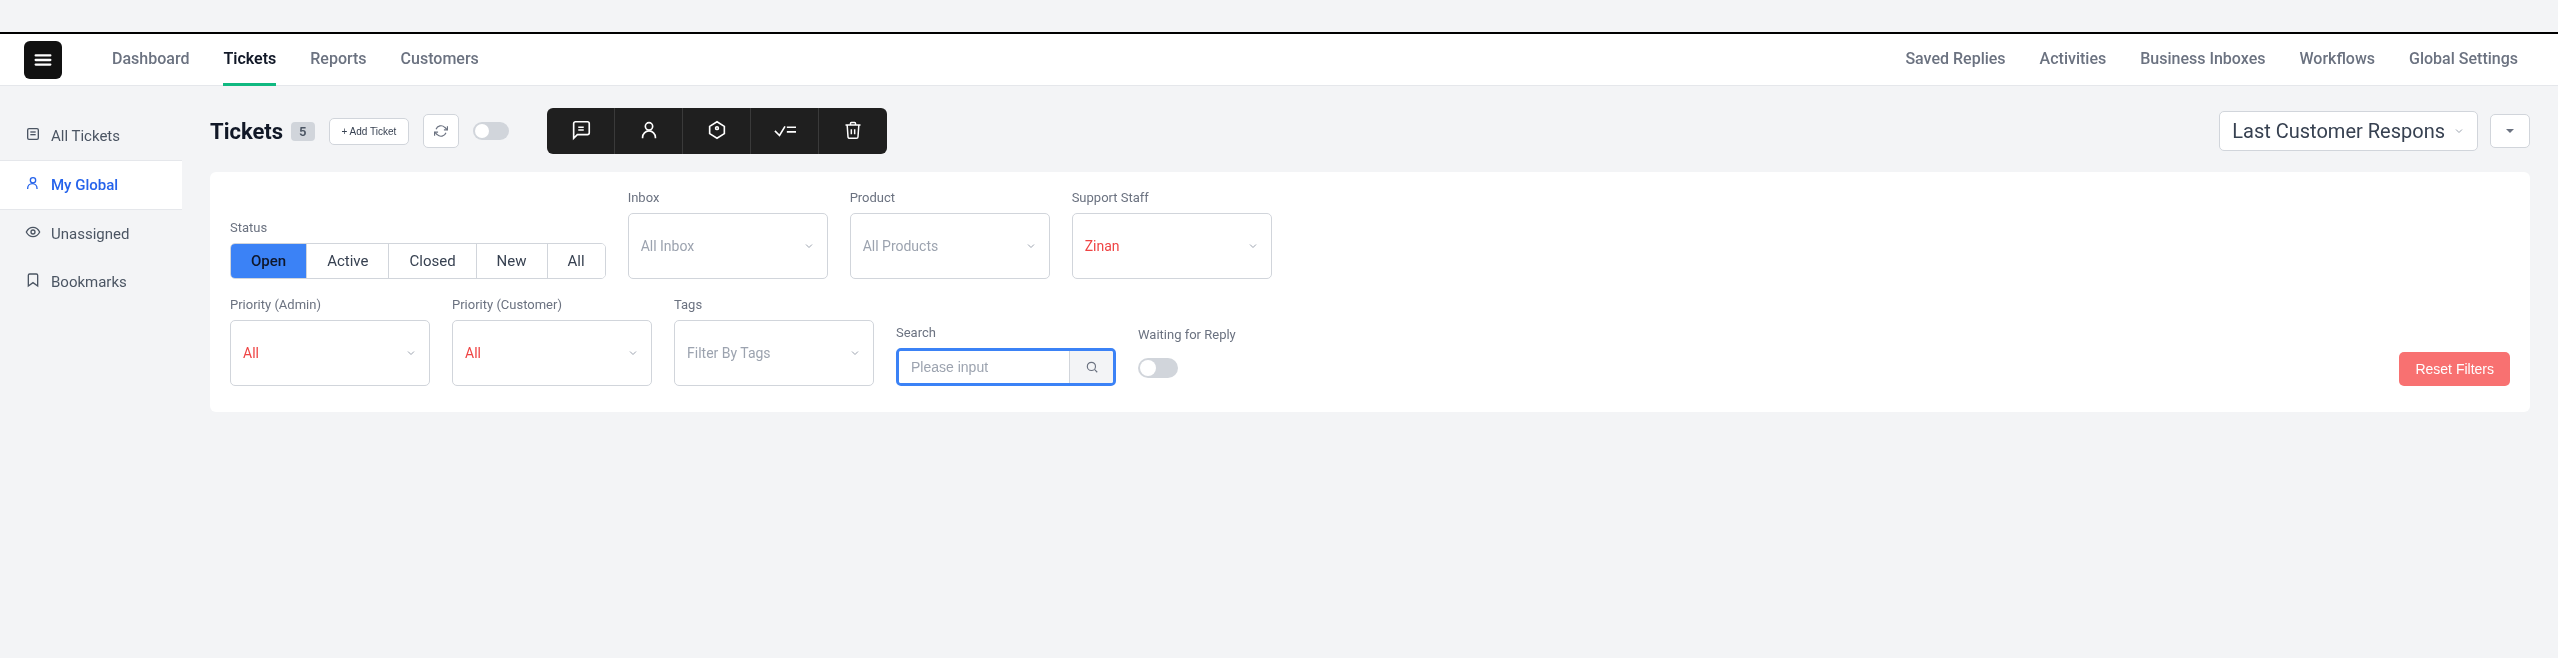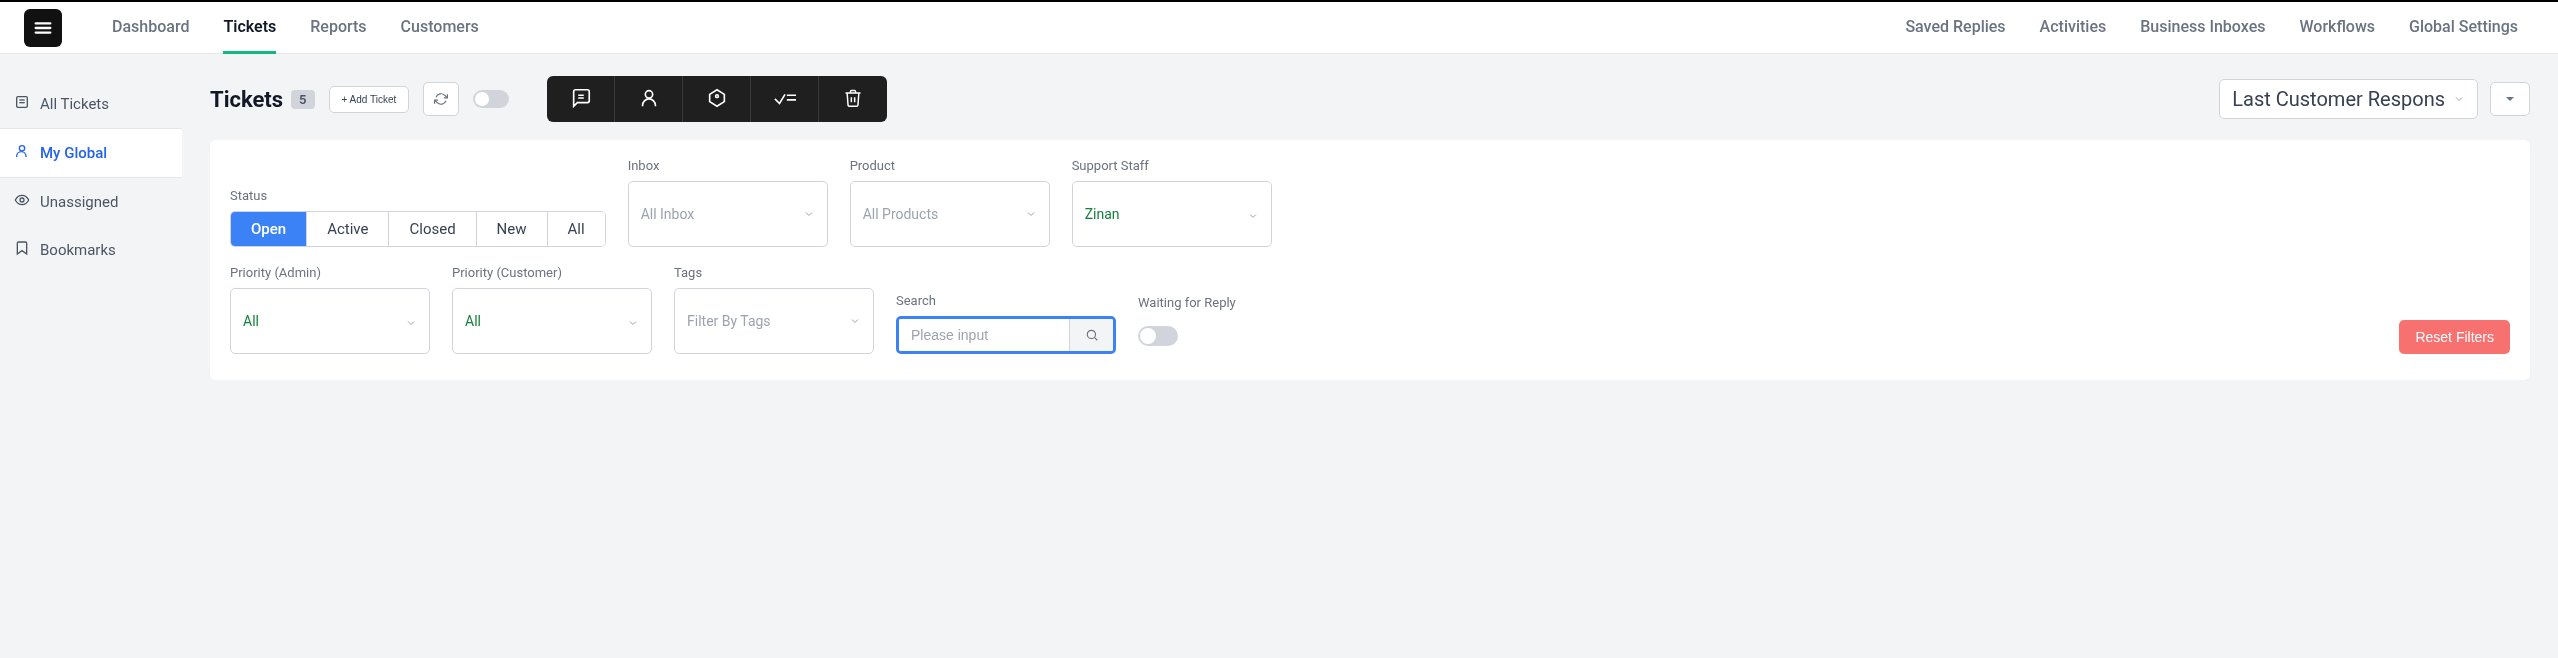--- a/index.html
+++ b/index.html
@@ -10,20 +10,21 @@
     font-size: 14px;
   }
   .topbar {
     display: flex;
     align-items: center;
     background: #fff;
     border-top: 2px solid #000;
     border-bottom: 1px solid #e5e7eb;
     padding: 0 40px 0 24px;
     height: 54px;
+    margin-top: 32px;
   }
   .logo {
     width: 38px; height: 38px;
     background: #111;
     border-radius: 6px;
     display: flex; align-items: center; justify-content: center;
     margin-right: 50px;
   }
   .logo svg { width: 22px; height: 22px; }
   .nav-left { display: flex; gap: 34px; align-items: center; height: 100%; }
@@ -46,21 +47,21 @@
   }
 
   .layout { display: flex; }
   .sidebar {
     width: 182px;
     padding-top: 26px;
     flex-shrink: 0;
   }
   .side-item {
     display: flex; align-items: center; gap: 10px;
-    padding: 14px 14px;
+    padding: 14px 25px;
     color: #4b5563;
     font-size: 15px;
     cursor: pointer;
   }
   .side-item.active {
     background: #fff;
     color: #2563eb;
     font-weight: 500;
     border-top: 1px solid #e5e7eb;
     border-bottom: 1px solid #e5e7eb;
@@ -148,30 +149,30 @@
   .seg {
     display: inline-flex; border-radius: 5px; overflow: hidden;
     border: 1px solid #d1d5db;
   }
   .seg .opt {
     padding: 8px 20px; font-size: 15px; background: #fff; cursor: pointer;
     border-right: 1px solid #d1d5db; color: #374151;
   }
   .seg .opt:last-child { border-right: none; }
   .seg .opt.active {
-    background: #3b82f6; color: #ffffff; font-weight: 500;
+    background: #3b82f6; color: #0f172a; font-weight: 500;
   }
 
   .select {
     display: flex; align-items: center; justify-content: space-between;
     border: 1px solid #d1d5db; background: #fff; border-radius: 5px;
     padding: 24px 12px; min-width: 200px; cursor: pointer;
     color: #9ca3af; font-size: 14px;
   }
-  .select.has-value { color: #15803d; align-items: flex-end; }
+  .select.has-value { color: #ef4444; }
 
   .search-wrap {
     display: flex; border: 3px solid #3b82f6; border-radius: 5px; overflow: hidden;
     background: #fff;
   }
   .search-wrap input {
     border: none; outline: none; padding: 8px 12px; font-size: 14px;
     width: 170px; color: #374151;
   }
   .search-wrap input::placeholder { color: #9ca3af; }

